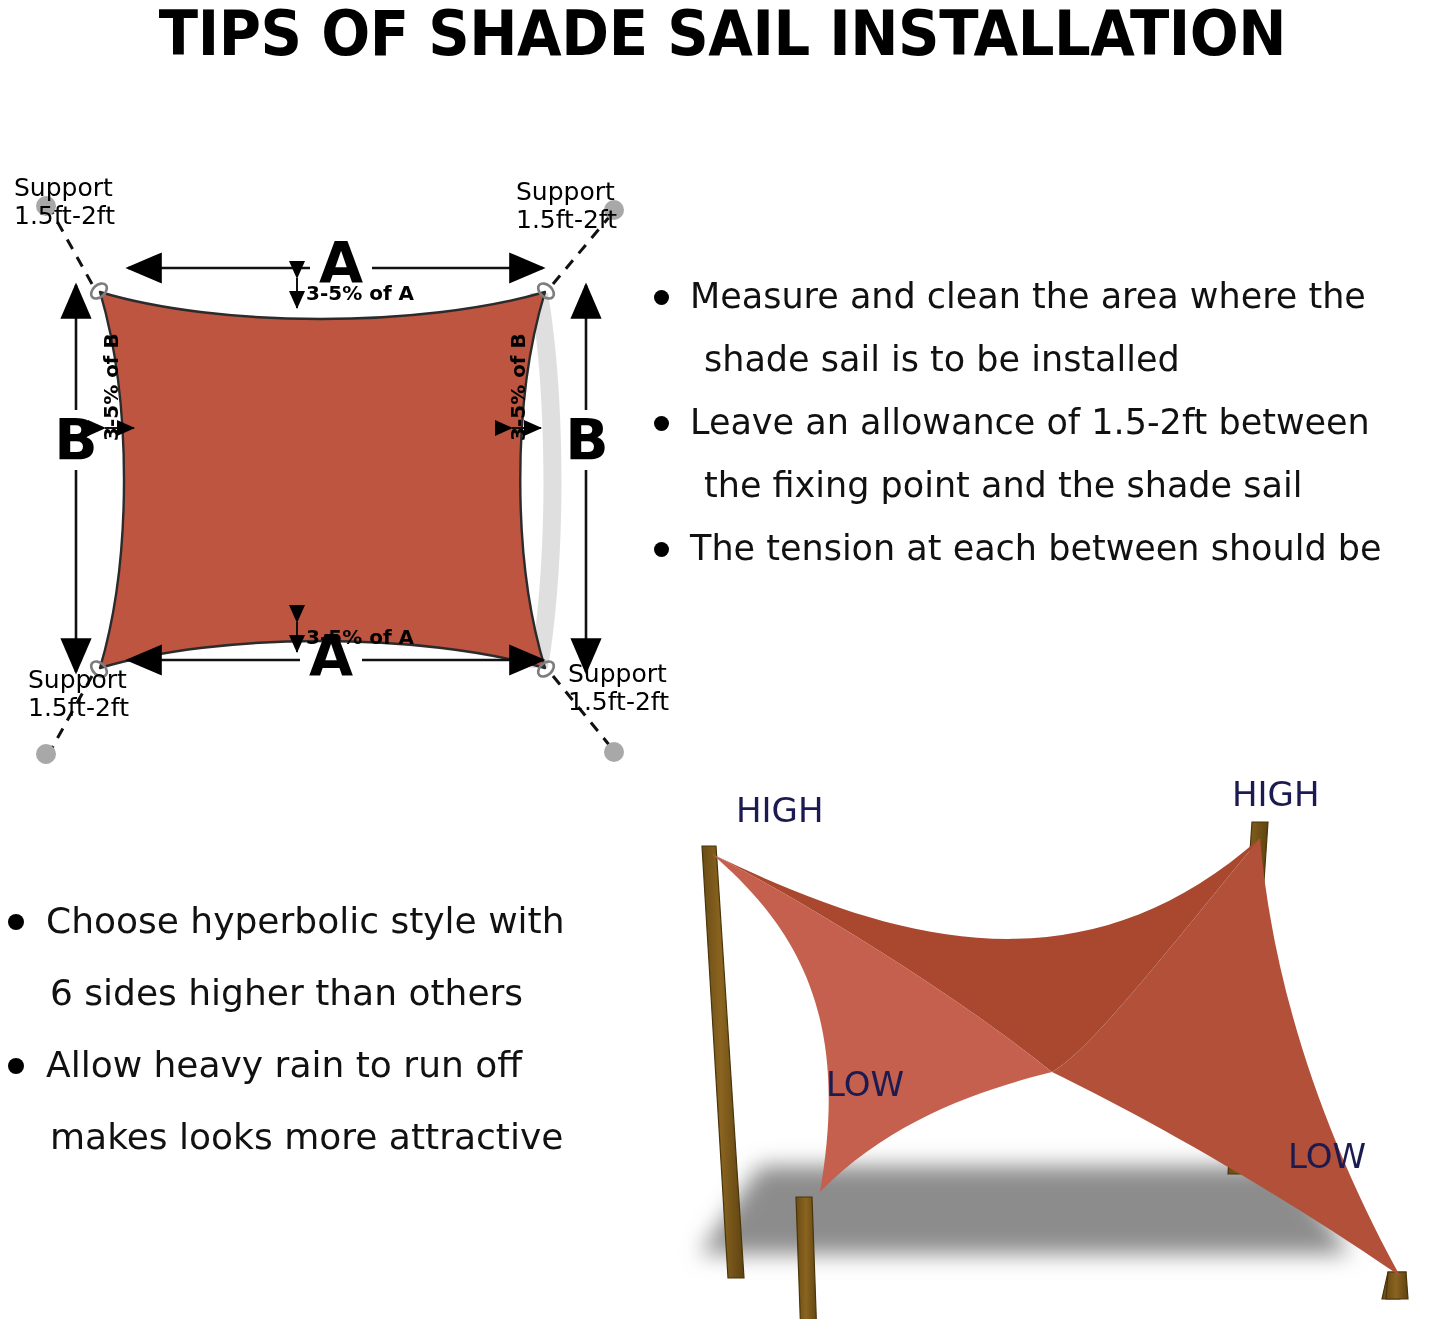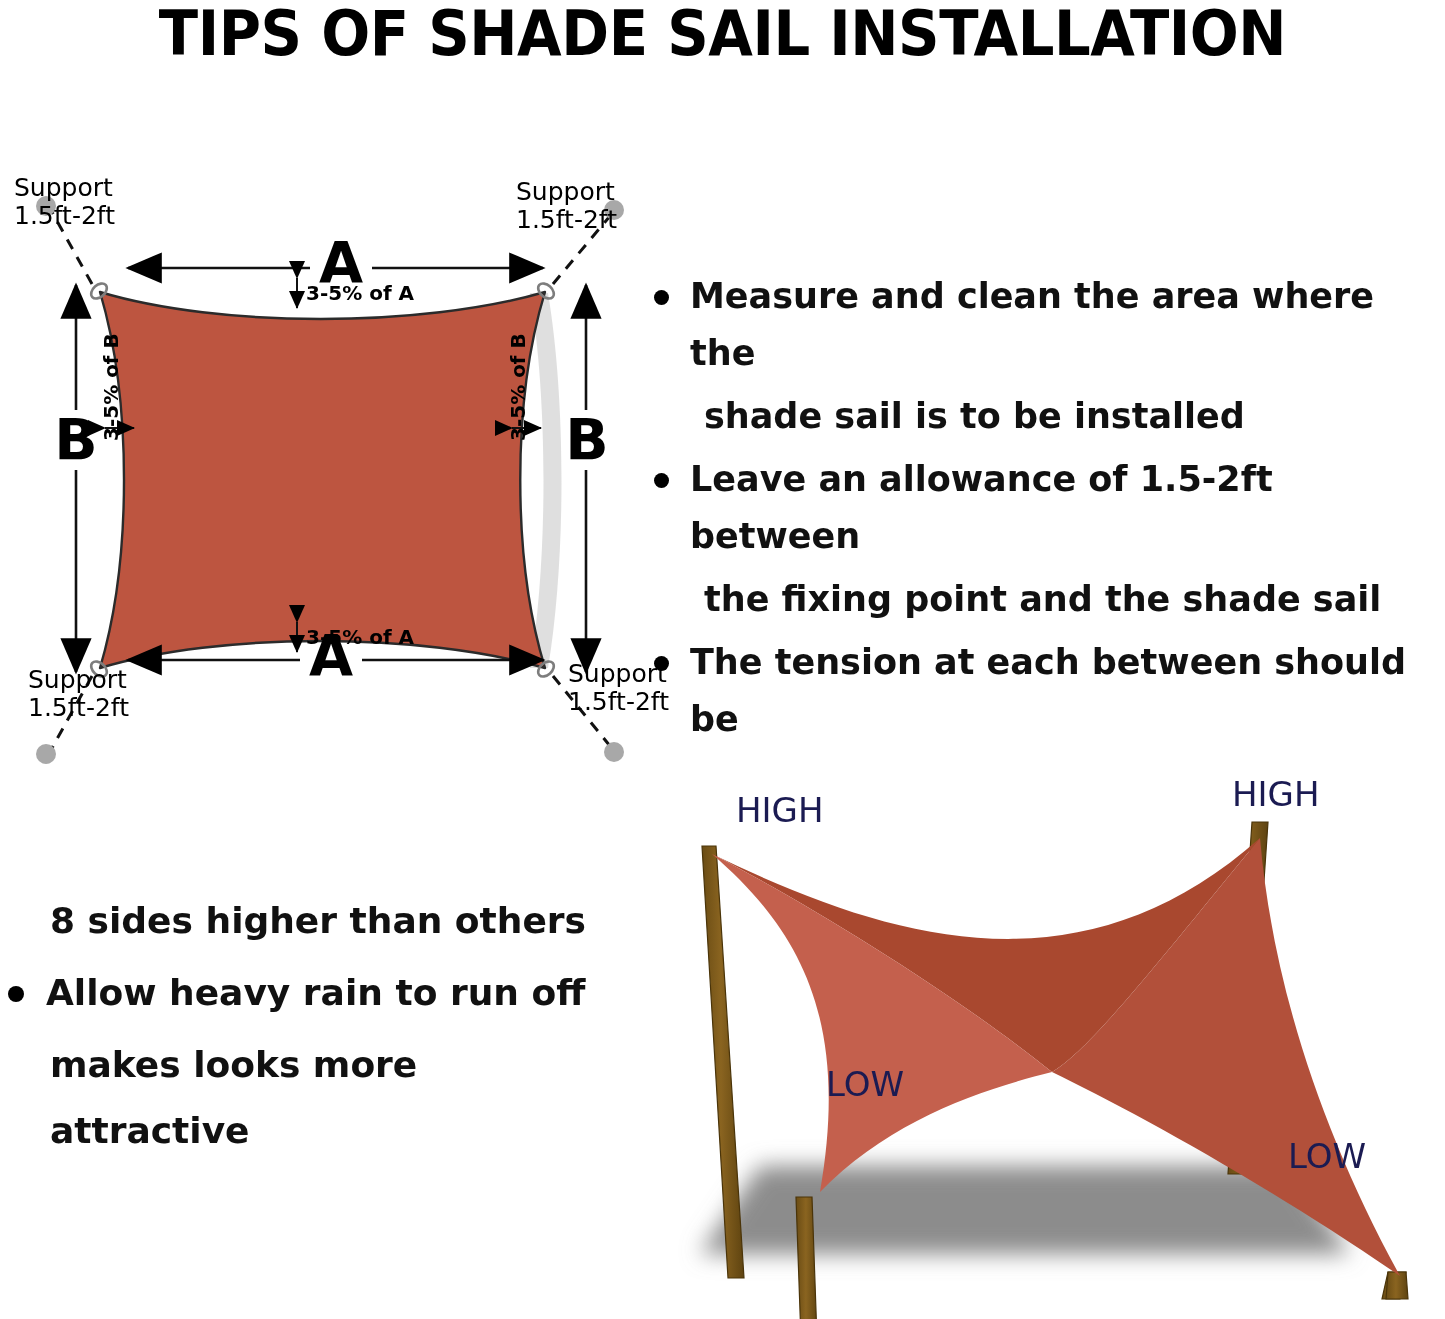--- a/index.html
+++ b/index.html
@@ -48,21 +48,21 @@
     width:15px;height:15px;border-radius:50%;
     background:#000;
   }
   #style-list ul.bullets li{
     font-size:36px;
     line-height:66px;
     padding-left:46px;
   }
   #style-list ul.bullets li .dot{top:26px;width:16px;height:16px;}
 
-  .txt{display:block;font-weight:bold;}
+  .txt{display:block;}
 </style>
 </head>
 <body>
 
 <div id="title">TIPS OF SHADE SAIL INSTALLATION</div>
 
 <div id="rect-diagram">
   <svg width="660" height="570" viewBox="0 0 660 570">
     <defs>
       <marker id="arrUp" markerWidth="12" markerHeight="12" refX="6" refY="10" orient="auto">
@@ -185,22 +185,26 @@
     </li>
     <li>
       <span class="dot"></span>
       <span class="txt">The tension at each between should be</span>
     </li>
   </ul>
 </div>
 
 <div id="style-list">
   <ul class="bullets">
+    <li>
+      <span class="dot"></span>
+      <span class="txt">Choose hyperbolic style with</span>
+    </li>
     <li style="padding-left:50px;">
-      <span class="txt">8 sides higher than others</span>
+      <span class="txt">6 sides higher than others</span>
     </li>
     <li>
       <span class="dot"></span>
       <span class="txt">Allow heavy rain to run off</span>
     </li>
     <li style="padding-left:50px;">
       <span class="txt">makes looks more attractive</span>
     </li>
   </ul>
 </div>

